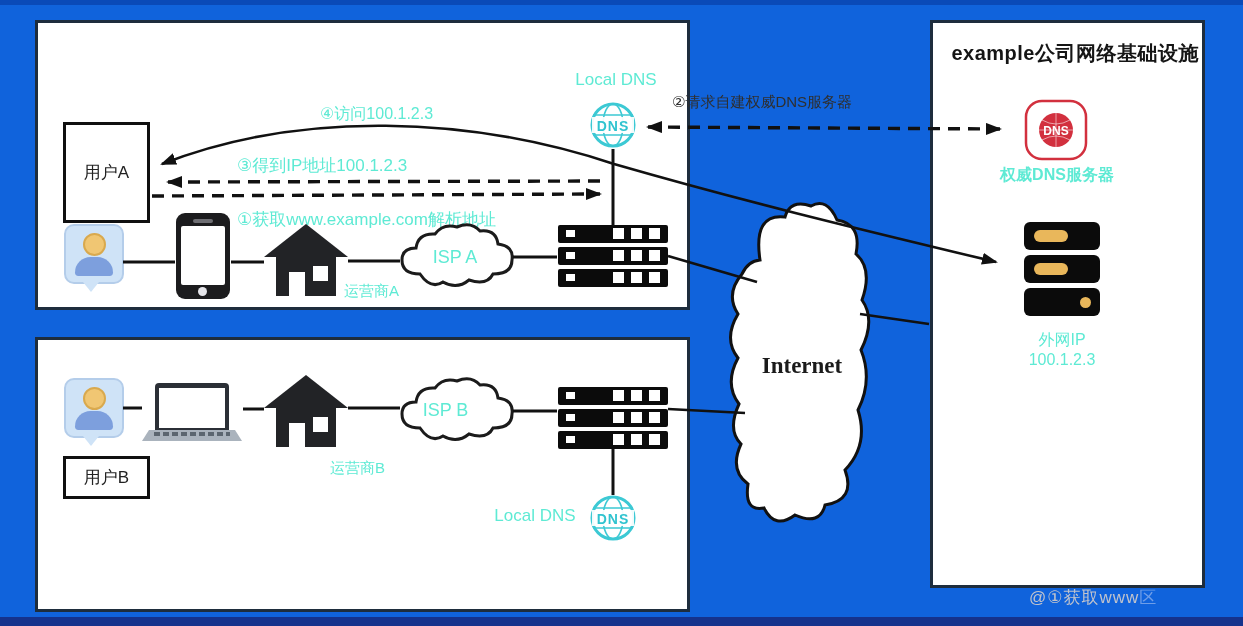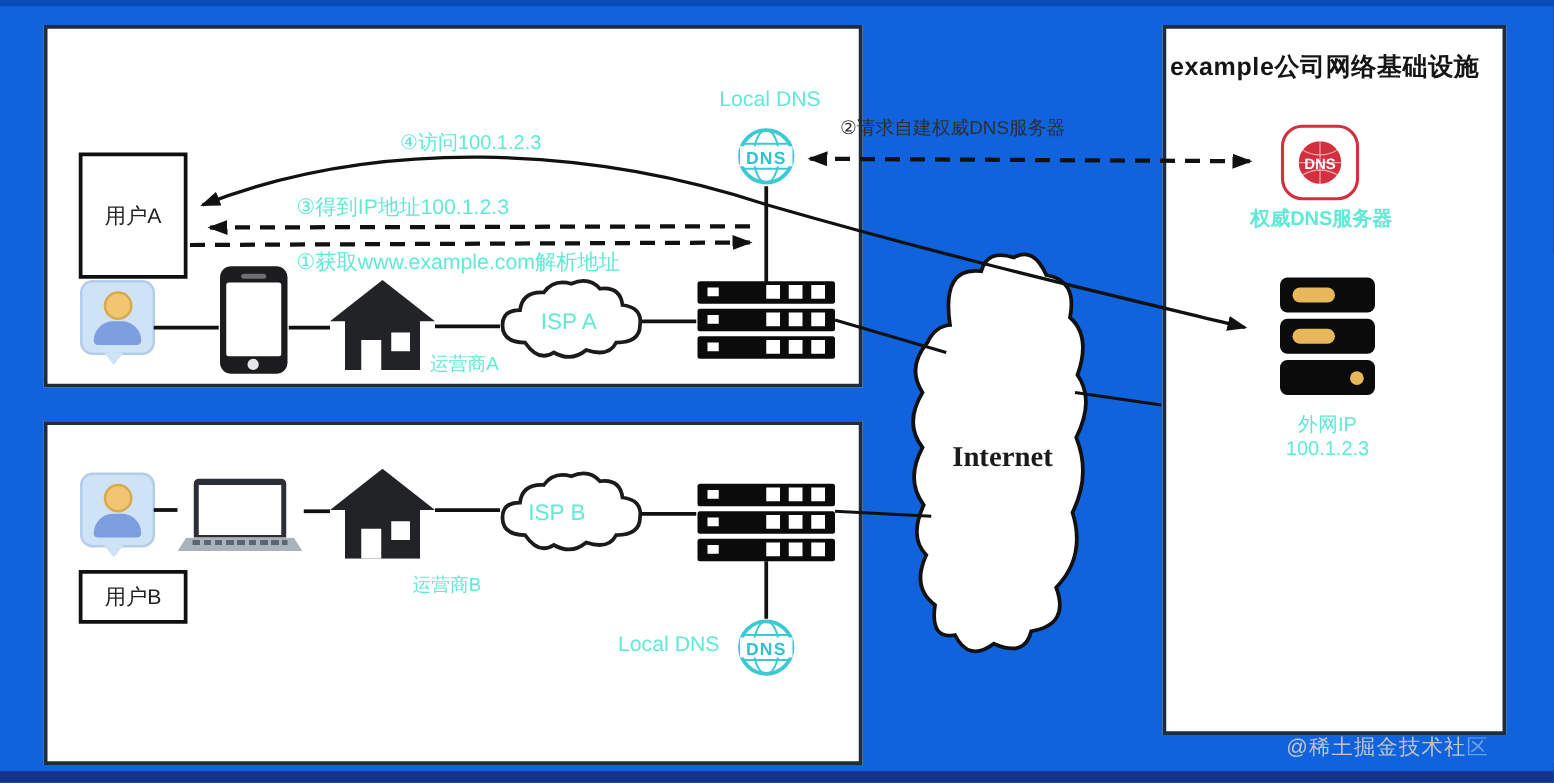--- a/index.html
+++ b/index.html
@@ -9,21 +9,21 @@
   .edge-bottom{position:absolute;left:0;bottom:0;width:100%;height:9px;background:#15328c;}
   .panel{position:absolute;background:#ffffff;border:3px solid #1e2d3d;box-sizing:border-box;}
   .panel-a{left:35px;top:20px;width:655px;height:290px;}
   .panel-b{left:35px;top:337px;width:655px;height:275px;}
   .panel-c{left:930px;top:20px;width:275px;height:568px;}
   .lbl{position:absolute;color:#5eead4;white-space:nowrap;}
   .center{text-align:center;}
   .userbox{position:absolute;border:3px solid #101010;background:#fff;display:flex;align-items:center;justify-content:center;
            font-size:17px;color:#222;box-sizing:border-box;}
   .overlay{position:absolute;left:0;top:0;width:1243px;height:626px;pointer-events:none;z-index:6;}
-  .title-c{position:absolute;left:936px;top:40px;width:263px;font-size:20px;font-weight:bold;color:#151515;letter-spacing:.5px;}
+  .title-c{position:absolute;left:936px;top:40px;width:263px;font-size:20px;font-weight:bold;color:#151515;letter-spacing:.5px;text-align:right;}
   .internet-lbl{position:absolute;left:748px;top:353px;width:108px;text-align:center;font-family:"Liberation Serif","DejaVu Serif",serif;
                 font-weight:bold;font-size:23px;color:#1b1b1b;z-index:7;}
   
   .servers{position:absolute;width:110px;z-index:4;}
   .srv-bar{position:relative;height:18px;background:#0b0b0b;border-radius:2px;margin-bottom:4px;}
   .sq{position:absolute;background:#fff;}
   .sq.s1{width:9px;height:7px;left:8px;top:5px;}
   .sq.r1{width:11px;height:11px;top:3px;right:44px;}
   .sq.r2{width:11px;height:11px;top:3px;right:26px;}
   .sq.r3{width:11px;height:11px;top:3px;right:8px;}
@@ -73,21 +73,21 @@
     <rect x="3" y="16" width="42" height="16" fill="#ffffff" opacity="0.92"></rect>
     <text x="24" y="30" text-anchor="middle" font-size="14" font-weight="bold" fill="#2fc3cf" letter-spacing="1">DNS</text>
   </svg>
 
   <div class="userbox" style="left:63px;top:122px;width:87px;height:101px;">
     <span>用户A</span>
   </div>
 
   <div class="lbl" style="left:320px;top:104px;font-size:16px;z-index:4;">④访问100.1.2.3</div>
   <div class="lbl" style="left:237px;top:154px;font-size:17px;z-index:4;">③得到IP地址100.1.2.3</div>
-  <div class="lbl" style="left:237px;top:198px;font-size:17px;z-index:4;">①获取www.example.com解析地址</div>
+  <div class="lbl" style="left:237px;top:208px;font-size:17px;z-index:4;">①获取www.example.com解析地址</div>
   <div class="lbl" style="left:672px;top:93px;font-size:15px;color:#2f2f2f;z-index:4;">②请求自建权威DNS服务器</div>
 
   <div class="avatar" style="left:64px;top:224px;">
     <div class="head"></div>
     <div class="bodyshape"></div>
     <div class="tail"></div>
   </div>
 
   <div class="phone" style="left:176px;top:213px;">
     <div class="speaker"></div>
@@ -249,15 +249,15 @@
     <path d="M243,409 L264,409" stroke="#111111" stroke-width="3" fill="none"></path>
     <path d="M348,408 L400,408" stroke="#111111" stroke-width="3" fill="none"></path>
     <path d="M513,411 L557,411" stroke="#111111" stroke-width="3" fill="none"></path>
 
     <path d="M668,256 L757,282" stroke="#111111" stroke-width="2.6" fill="none"></path>
     <path d="M668,409 L745,413" stroke="#111111" stroke-width="2.6" fill="none"></path>
     <path d="M860,314 L929,324" stroke="#111111" stroke-width="2.6" fill="none"></path>
   </svg>
 
   <div class="watermark">
-    <span>@稀土掘金技术社</span><span class="wm-hl">区</span>
+    <span>@①获取www</span><span class="wm-hl">区</span>
   </div>
 </div>
 
 </body></html>

